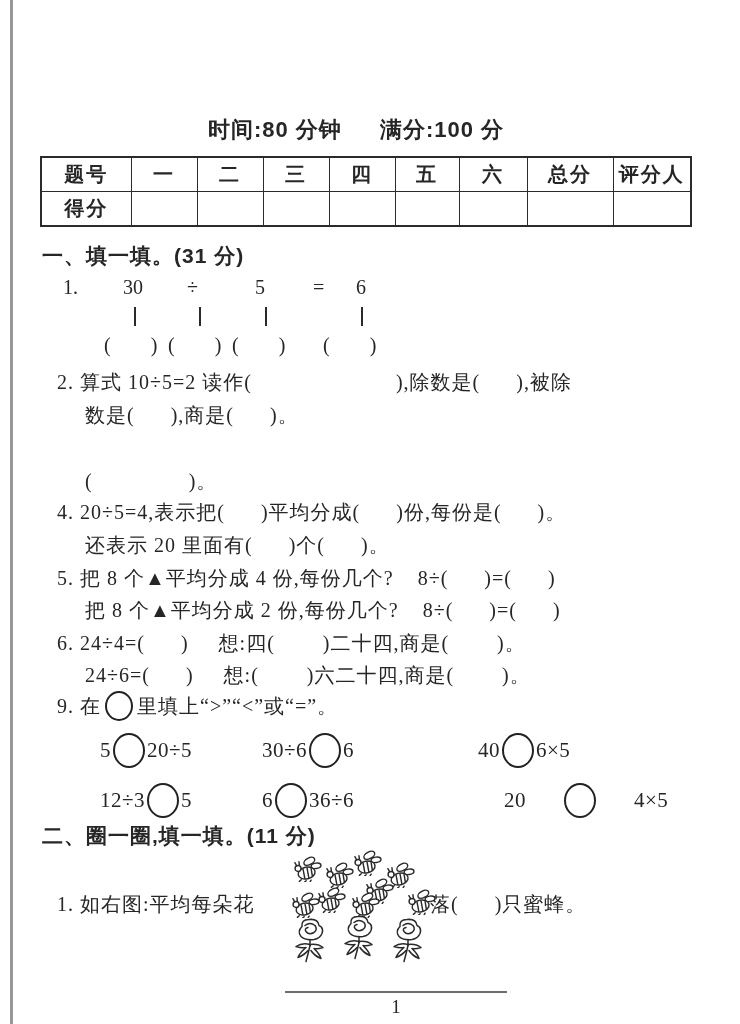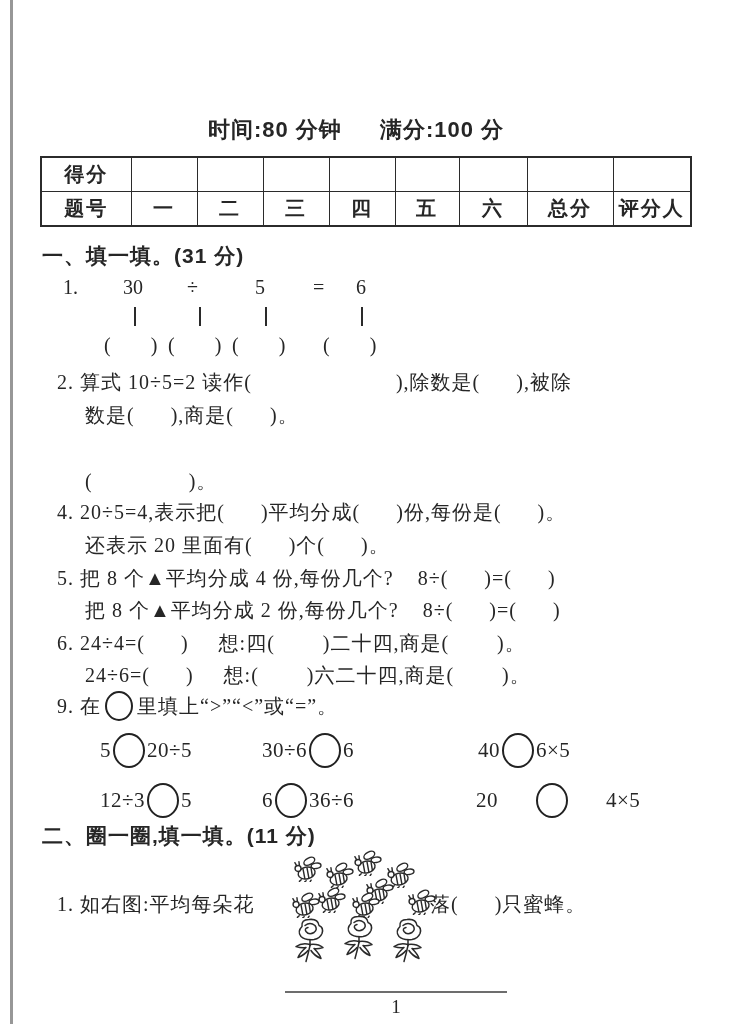--- a/index.html
+++ b/index.html
@@ -98,40 +98,40 @@
         <col style="width:66px">
         <col style="width:66px">
       <col style="width:66px">
         <col style="width:64px">
         <col style="width:68px">
         <col style="width:86px">
         <col style="width:78px">
     </colgroup>
     <tbody>
         <tr>
-      <td>得分</td>
-      <td></td>
-      <td></td>
-      <td></td>
-      <td></td>
-      <td></td>
-      <td></td>
-      <td></td>
-      <td></td>
-    </tr>
-    <tr>
       <td>题号</td>
       <td>一</td>
       <td>二</td>
       <td>三</td>
       <td>四</td>
       <td>五</td>
       <td>六</td>
       <td>总分</td>
       <td>评分人</td>
+    </tr>
+    <tr>
+      <td>得分</td>
+      <td></td>
+      <td></td>
+      <td></td>
+      <td></td>
+      <td></td>
+      <td></td>
+      <td></td>
+      <td></td>
     </tr>
   </tbody>
     </table>
 
   <div class="sec-title" style="left:42px;top:242px;">一、填一填。(31 分)</div>
 
   <div class="q1box">
     <span class="tok" style="left:8px;">1.</span>
     <span class="tok" style="left:68px;">30</span>
     <span class="tok" style="left:132px;">÷</span>
@@ -186,21 +186,21 @@
   <div class="cmp" style="left:100px;top:783px;">
     <span>12÷3</span>
     <span class="circle-lg"></span>
     <span>5</span>
   </div>
   <div class="cmp" style="left:262px;top:783px;">
     <span>6</span>
     <span class="circle-lg"></span>
     <span>36÷6</span>
   </div>
-  <div class="cmp" style="left:476px;top:783px;gap:36px;">
+  <div class="cmp" style="left:504px;top:783px;gap:36px;">
     <span>20</span>
     <span class="circle-lg"></span>
     <span>4×5</span>
   </div>
 
   <div class="sec-title" style="left:42px;top:822px;">二、圈一圈,填一填。(11 分)</div>
 
   <div class="txt" style="left:57px;top:892px;">1. 如右图:平均每朵花</div>
   <div class="txt" style="left:430px;top:892px;">落(      )只蜜蜂。</div>
 

